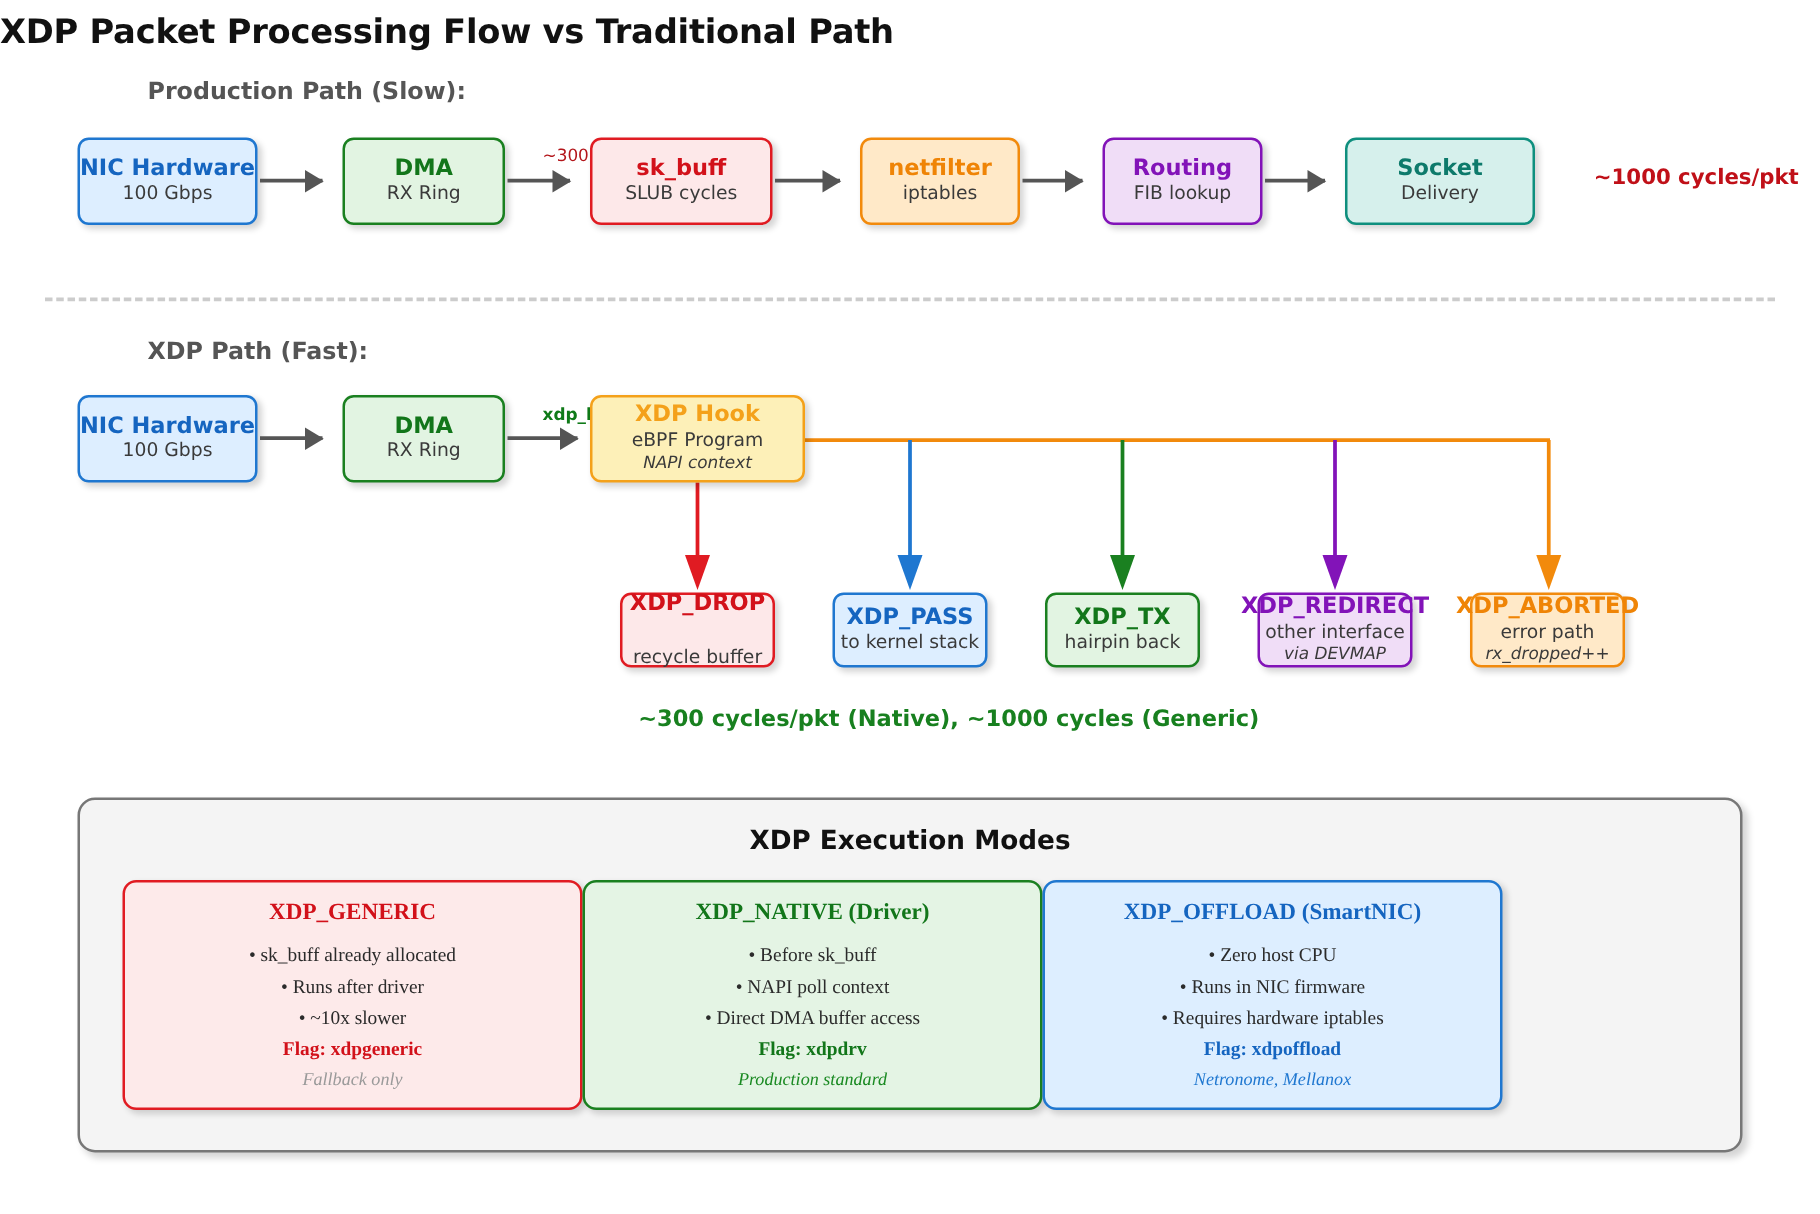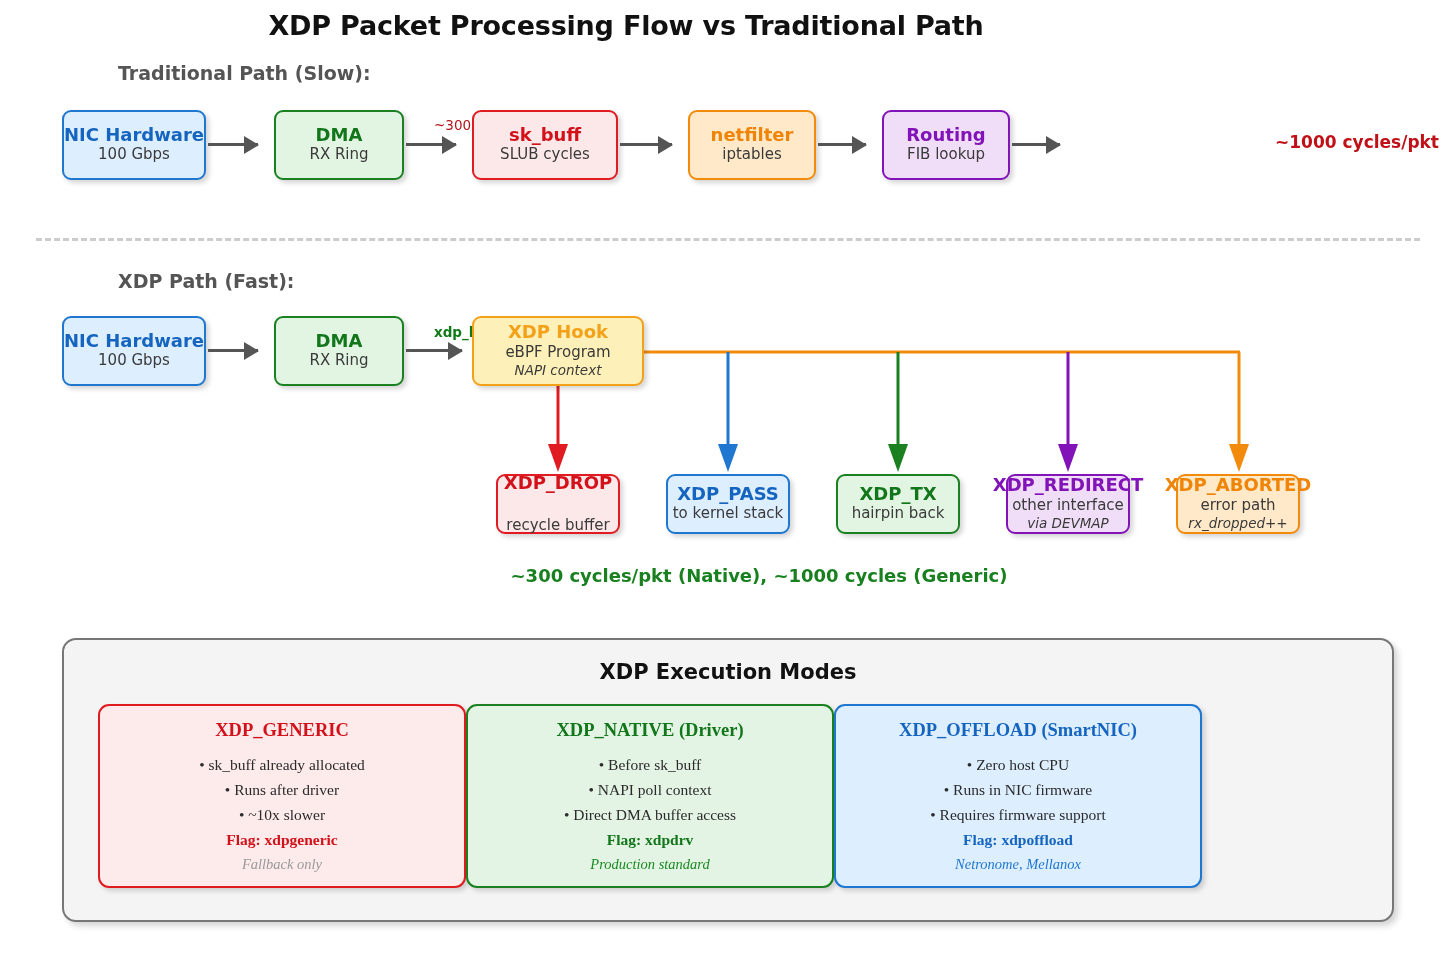--- a/index.html
+++ b/index.html
@@ -19,21 +19,20 @@
     left: 0; top: 0;
     width: 1456px;
     height: 971px;
   }
 
   
   .main-title {
     position: absolute;
     left: 0; top: 10px;
     width: 1252px;
-    text-align: center;
     font-size: 27px;
     font-weight: bold;
     color: #111111;
     letter-spacing: -0.2px;
   }
 
   
   .section-label {
     position: absolute;
     font-size: 19px;
@@ -234,21 +233,21 @@
   .m-blue   .m-title, .m-blue .m-flag { color:#1565c0; }
   .m-blue   .m-note { color:#1f77d0; }
 </style>
 </head>
 <body>
 
 <div id="canvas">
 
   <div class="main-title">XDP Packet Processing Flow vs Traditional Path</div>
 
-  <div class="section-label" id="label-traditional">Traditional Path (Slow):</div>
+  <div class="section-label" id="label-traditional">Production Path (Slow):</div>
 
   <div class="node c-blue" style="left:62px; top:110px; width:144px; height:70px;">
     <div class="n-title">NIC Hardware</div>
     <div class="n-sub">100 Gbps</div>
   </div>
 
   <div class="node c-green" style="left:274px; top:110px; width:130px; height:70px;">
     <div class="n-title">DMA</div>
     <div class="n-sub">RX Ring</div>
   </div>
@@ -261,20 +260,24 @@
   <div class="node c-orange" style="left:688px; top:110px; width:128px; height:70px;">
     <div class="n-title">netfilter</div>
     <div class="n-sub">iptables</div>
   </div>
 
   <div class="node c-purple" style="left:882px; top:110px; width:128px; height:70px;">
     <div class="n-title">Routing</div>
     <div class="n-sub">FIB lookup</div>
   </div>
 
+  <div class="node c-teal" style="left:1076px; top:110px; width:152px; height:70px;">
+    <div class="n-title">Socket</div>
+    <div class="n-sub">Delivery</div>
+  </div>
 
   <div class="garrow" style="left:208px; top:143px; width:50px;"></div>
   <div class="garrow" style="left:406px; top:143px; width:50px;"></div>
   <div class="garrow" style="left:620px; top:143px; width:52px;"></div>
   <div class="garrow" style="left:818px; top:143px; width:48px;"></div>
   <div class="garrow" style="left:1012px; top:143px; width:48px;"></div>
 
   <div class="edge-label red" style="left:434px; top:117px;">~300</div>
 
   <div class="summary-red" style="left:1275px; top:132px;">~1000 cycles/pkt</div>
@@ -373,21 +376,21 @@
         <div class="m-bullet">• NAPI poll context</div>
         <div class="m-bullet">• Direct DMA buffer access</div>
         <div class="m-flag">Flag: xdpdrv</div>
         <div class="m-note">Production standard</div>
       </div>
 
       <div class="mode-card m-blue">
         <div class="m-title">XDP_OFFLOAD (SmartNIC)</div>
         <div class="m-bullet">• Zero host CPU</div>
         <div class="m-bullet">• Runs in NIC firmware</div>
-        <div class="m-bullet">• Requires firmware support</div>
+        <div class="m-bullet">• Requires hardware iptables</div>
         <div class="m-flag">Flag: xdpoffload</div>
         <div class="m-note">Netronome, Mellanox</div>
       </div>
 
     </div>
   </div>
 
 </div>
 
 </body></html>

